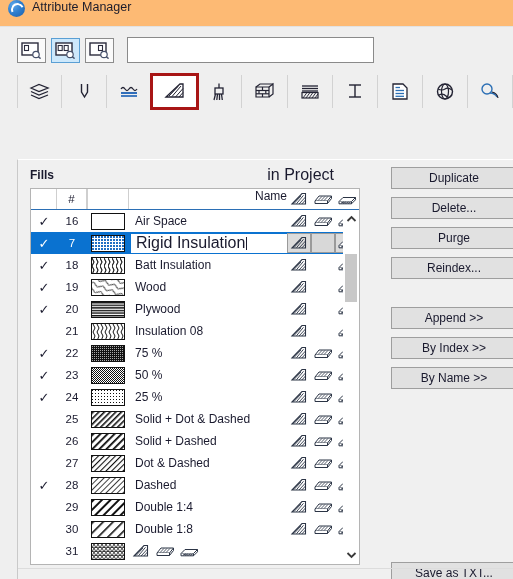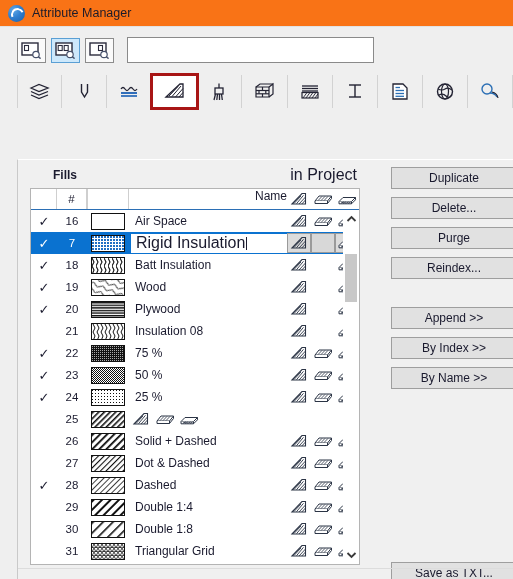--- a/index.html
+++ b/index.html
@@ -9,22 +9,22 @@
     background: #efefef;
     font-family: "Liberation Sans", sans-serif;
     font-size: 12px;
     color: #1a1a2e;
     overflow: hidden;
     position: relative;
   }
 
   
   .titlebar {
-    height: 26px; background: #f97316;
-    display: flex; align-items: center; gap: 7px;
+    height: 26px; background: #fdba74;
+    display: flex; gap: 7px;
     padding-left: 8px;
   }
   .app-icon {
     width: 17px; height: 17px; border-radius: 50%;
     background: radial-gradient(circle at 32% 30%, #5fa8e8 0%, #2f7fd0 45%, #1d5fa8 100%);
     position: relative; flex: none;
   }
   .app-icon::after{
     content:""; position:absolute; left:3px; top:3px; width:9px; height:9px;
     border-radius:50%; border:2px solid #ffffff; border-right-color:transparent;
@@ -72,21 +72,21 @@
   .tab.active{ background:#ffffff; }
   .tab.active.hl{
     outline:3px solid #a81515; outline-offset:-1px; z-index:4;
     border-right-color:transparent;
   }
   .tab svg{ display:block; }
 
   
   .panel{
     position:absolute; left:17px; top:132px; right:0; bottom:0;
-    background:#f0f0f0; border-left:1px solid #c9c9c9; border-top:1px solid #ffffff;padding-left:23px;
+    background:#f0f0f0; border-left:1px solid #c9c9c9; border-top:1px solid #ffffff;
   }
   .panel-head{
     display:flex; justify-content:space-between; align-items:center;
     padding: 6px 14px 4px 12px; width:330px;
   }
   .panel-head .lbl-fills{ font-weight:bold; font-size:12px; }
   .panel-head .lbl-proj{ font-size:16px; }
 
   
   .listwrap{
@@ -727,20 +727,21 @@
               </div>
             </div>
             <div class="row">
               <div class="c-check"></div>
               <div class="c-num">25</div>
               <div class="c-sw">
                 <div class="sw"><svg width="34" height="17">
                     <rect width="34" height="17" fill="url(#p-diag-a)"></rect>
                   </svg></div>
               </div>
+              <div class="c-name">Solid + Dot &amp; Dashed</div>
               <div class="c-ic">
                 <svg width="18" height="14" viewBox="0 0 18 14">
                   <path d="M2 12 L12 1.5 L15.5 1.5 L15.5 12 Z" fill="none" stroke="#2b3445" stroke-width="1.1"></path>
                   <g stroke="#2b3445" stroke-width="0.9">
                     <line x1="4" y1="11.5" x2="11" y2="4"></line>
                     <line x1="6.5" y1="11.7" x2="13.5" y2="3.3"></line>
                     <line x1="9" y1="12" x2="15.5" y2="5"></line>
                     <line x1="11.8" y1="12" x2="15.5" y2="8"></line>
                   </g>
                 </svg>
@@ -1002,21 +1003,20 @@
               </div>
             </div>
             <div class="row">
               <div class="c-check"></div>
               <div class="c-num">31</div>
               <div class="c-sw">
                 <div class="sw"><svg width="34" height="17">
                     <rect width="34" height="17" fill="url(#p-trigrid)"></rect>
                   </svg></div>
               </div>
-              <div class="c-name">Triangular Grid</div>
               <div class="c-ic">
                 <svg width="18" height="14" viewBox="0 0 18 14">
                   <path d="M2 12 L12 1.5 L15.5 1.5 L15.5 12 Z" fill="none" stroke="#2b3445" stroke-width="1.1"></path>
                   <g stroke="#2b3445" stroke-width="0.9">
                     <line x1="4" y1="11.5" x2="11" y2="4"></line>
                     <line x1="6.5" y1="11.7" x2="13.5" y2="3.3"></line>
                     <line x1="9" y1="12" x2="15.5" y2="5"></line>
                     <line x1="11.8" y1="12" x2="15.5" y2="8"></line>
                   </g>
                 </svg>

